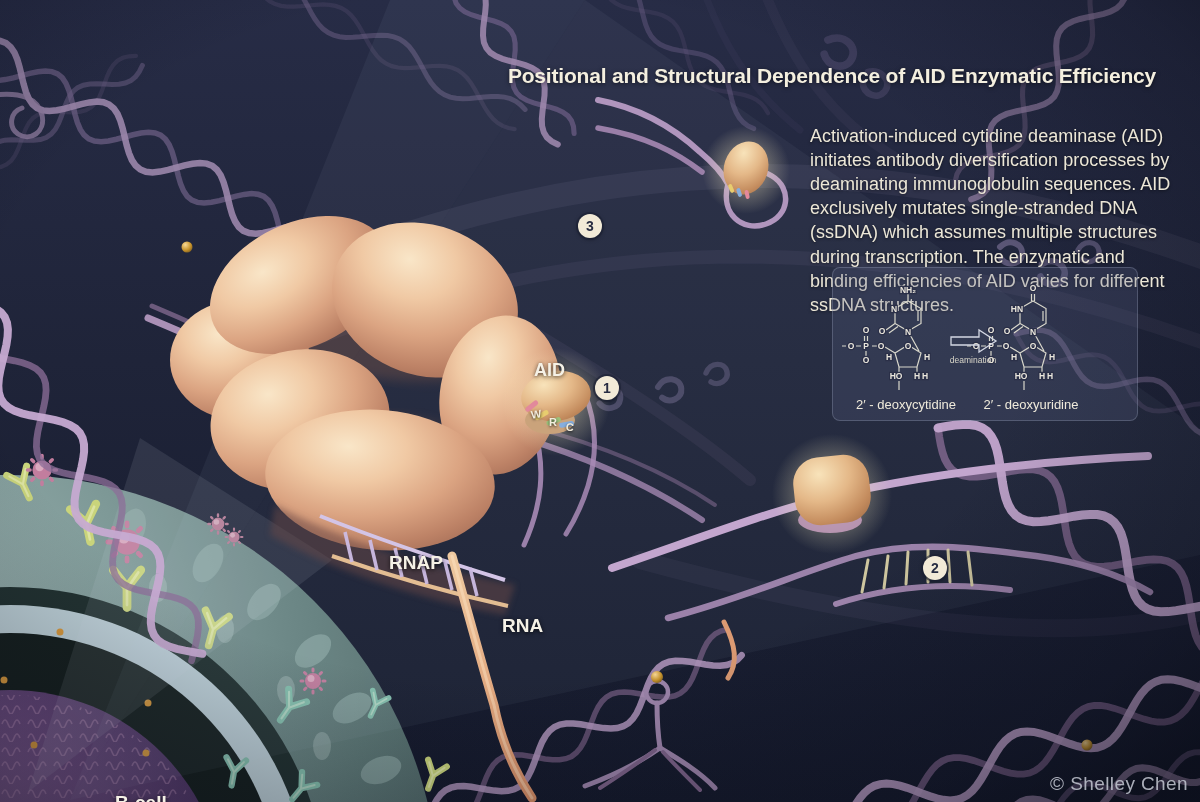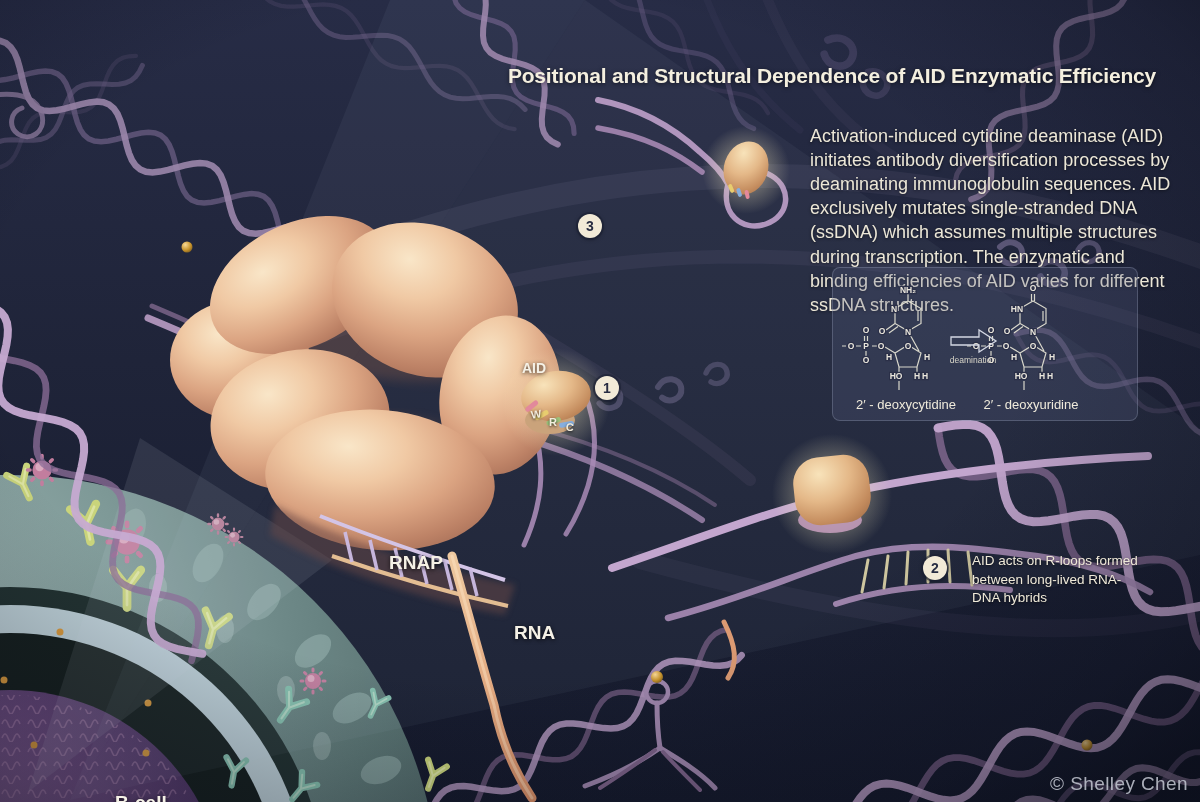--- a/index.html
+++ b/index.html
@@ -15,23 +15,23 @@
   #note3-text{top:238px;left:400px;width:238px;text-align:right;}
   #note1-text{top:404px;left:599px;width:200px;text-align:left;}
   #note2-text{top:552px;left:972px;width:170px;text-align:left;}
   .badge{position:absolute;width:24px;height:24px;border-radius:50%;background:#f2ead7;
          color:#272c42;font-size:14px;font-weight:bold;display:flex;align-items:center;
          justify-content:center;box-shadow:0 0 0 2px rgba(28,32,52,.55),0 1px 4px rgba(0,0,0,.5);}
   #note3-badge{top:214px;left:578px;}
   #note1-badge{top:376px;left:595px;}
   #note2-badge{top:556px;left:923px;}
   .lbl{font-size:19px;font-weight:bold;color:#f5f1e6;text-shadow:0 1px 4px rgba(0,0,0,.75);}
-  #aid-label{top:360px;left:522px;font-size:14px;}
+  #aid-label{top:360px;left:534px;font-size:18px;}
   #rnap-label{top:552px;left:389px;}
-  #rna-label{top:615px;left:514px;margin-top:7px;}
+  #rna-label{top:615px;left:502px;}
   #bcell-label{top:792px;left:115px;}
   .wrc{position:absolute;font-size:11px;font-weight:bold;color:#f2ecdc;
        text-shadow:0 1px 3px rgba(0,0,0,.8);}
   #wrc-w{top:408px;left:531px;transform:rotate(-8deg);}
   #wrc-r{top:416px;left:549px;}
   #wrc-c{top:421px;left:566px;transform:rotate(6deg);}
   #chem-box{position:absolute;top:267px;left:832px;width:266px;height:152px;
             background:rgba(90,98,130,.26);border:1px solid rgba(172,180,206,.28);
             border-radius:8px;padding-left:38px;}
   #chem-box svg{position:absolute;inset:0;}
@@ -337,21 +337,20 @@
   </svg>
 
   <div class="ov" id="title">Positional and Structural Dependence of AID Enzymatic Efficiency</div>
   <div class="ov" id="intro">Activation-induced cytidine deaminase (AID) initiates antibody diversification processes by deaminating immunoglobulin sequences. AID exclusively mutates single-stranded DNA (ssDNA) which assumes multiple structures during transcription. The enzymatic and binding efficiencies of AID varies for different ssDNA structures.</div>
 
   <div class="badge" id="note3-badge">3</div>
 
   <div class="badge" id="note1-badge">1</div>
 
   <div class="badge" id="note2-badge">2</div>
-  <div class="ov note" id="note2-text">AID acts on R-loops formed between long-lived RNA-DNA hybrids</div>
 
   <div class="ov lbl" id="aid-label">AID</div>
   <span class="wrc" id="wrc-w">W</span>
   <span class="wrc" id="wrc-r">R</span>
   <span class="wrc" id="wrc-c">C</span>
   <div class="ov lbl" id="rnap-label">RNAP</div>
   <div class="ov lbl" id="rna-label">RNA</div>
   <div class="ov lbl" id="bcell-label">B-cell</div>
 
   <div id="chem-box">

